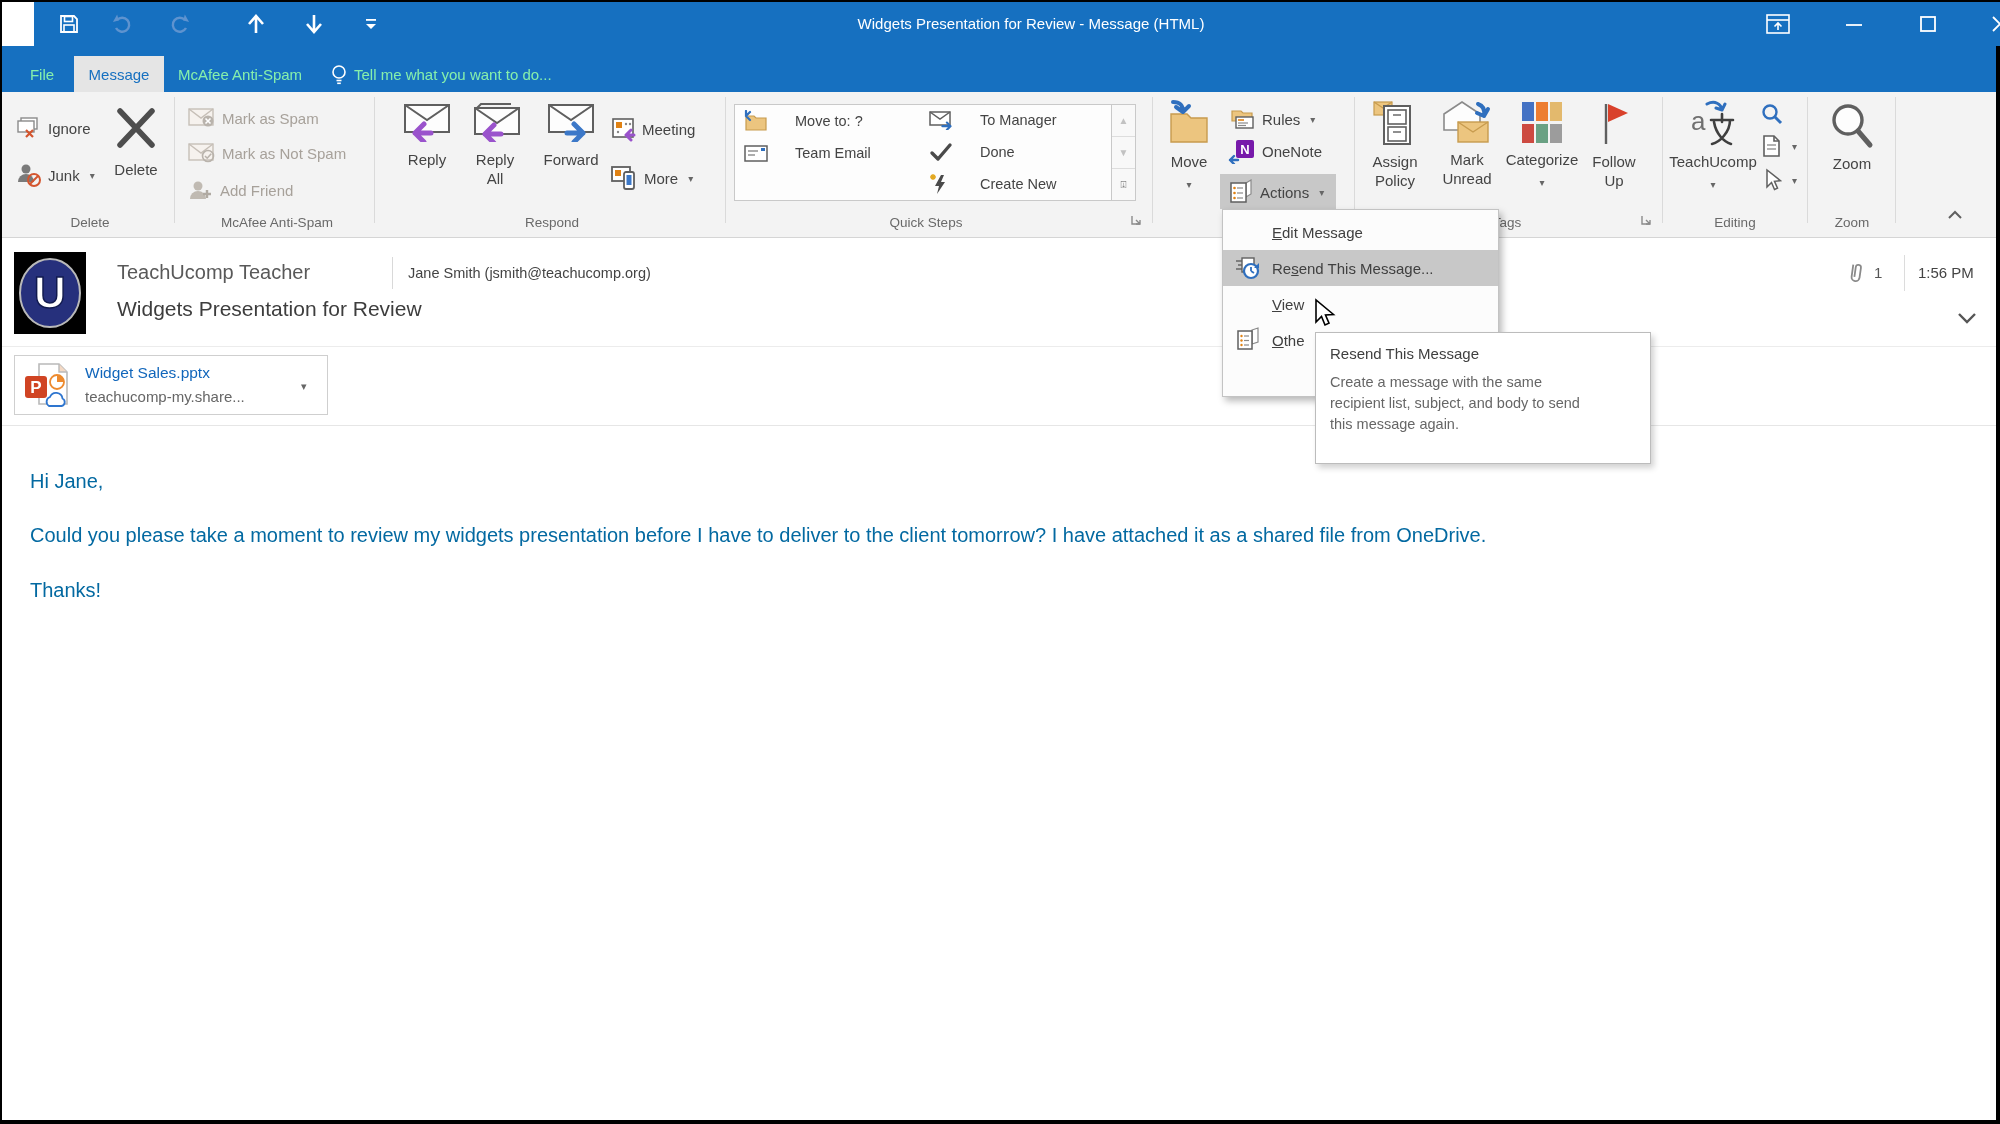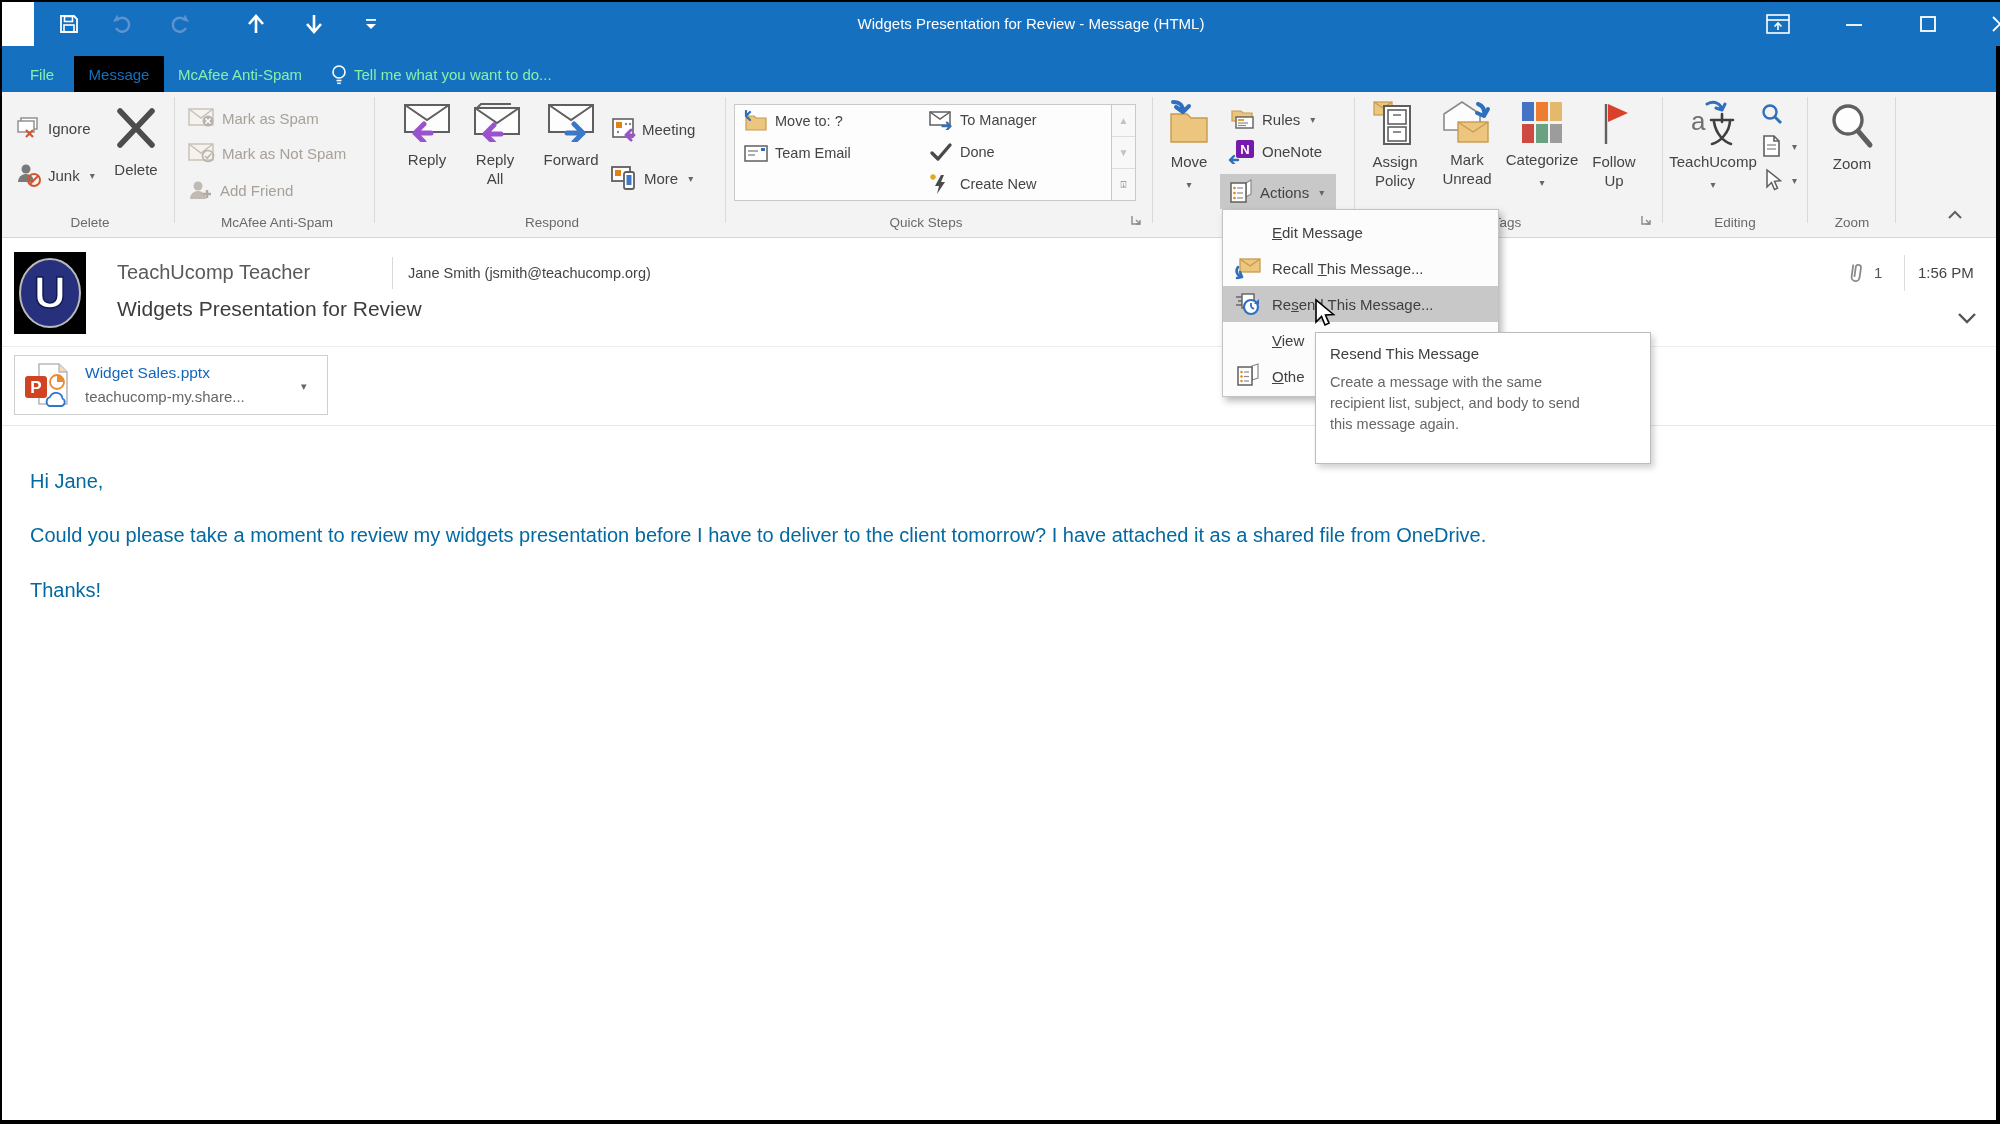--- a/index.html
+++ b/index.html
@@ -8,35 +8,35 @@
   #window{position:absolute;left:2px;top:2px;width:1994px;height:1118px;background:#fff;}
   .abs{position:absolute;}
   
   #titlebar{left:0;top:0;width:100%;height:44px;background:#1670c0;margin-left:32px;}
   #tabrow{left:0;top:44px;width:100%;height:46px;background:#1670c0;}
   .qat-btn{top:8px;width:34px;height:28px;display:flex;align-items:center;justify-content:center;}
   .title-text{color:#fff;font-size:15px;white-space:nowrap;}
   .winctl{top:6px;width:44px;height:32px;display:flex;align-items:center;justify-content:center;}
   
   .tab{top:10px;height:36px;display:flex;align-items:center;justify-content:center;color:#86efac;font-size:15px;}
-  .tab.active{background:#000000;color:#1670c0;}
+  .tab.active{background:#e5e5e5;color:#1670c0;}
   
   #ribbon{left:0;top:90px;width:100%;height:146px;background:#f3f3f3;border-bottom:1px solid #d5d5d5;}
   .gsep{top:5px;width:1px;height:126px;background:#dadada;}
   .group{top:0;height:146px;}
   .glabel{bottom:8px;left:0;right:0;text-align:center;color:#696969;font-size:13.5px;}
   .sbtn{display:flex;align-items:center;gap:6px;color:#444;font-size:15px;white-space:nowrap;}
   .sbtn.dis{color:#a7a19a;}
   .bigbtn{display:flex;flex-direction:column;align-items:center;color:#444;font-size:15px;text-align:center;line-height:19px;}
   .dd::after{content:"▾";font-size:10px;color:#666;margin-left:4px;}
   .ddb::after{content:"▾";font-size:10px;color:#666;}
   .hl{background:#c8c8c8;}
   
   #qsbox{background:#fdfdfd;border:1px solid #c9c9c9;}
-  .qsrow{display:flex;align-items:center;gap:6px;font-size:14.5px;color:#444;white-space:nowrap;height:32px;padding-left:8px;}
+  .qsrow{display:flex;align-items:center;gap:26px;font-size:14.5px;color:#444;white-space:nowrap;height:32px;padding-left:8px;}
   .qscroll{border:1px solid #c9c9c9;border-left:none;background:#f8f8f8;display:flex;flex-direction:column;}
   .qscroll div{flex:1;display:flex;align-items:center;justify-content:center;font-size:10px;color:#c2c2c2;border-bottom:1px solid #ddd;}
   .qscroll div:last-child{border-bottom:none;color:#555;}
   
   .launch{width:12px;height:12px;}
   
   #msgheader{left:0;top:237px;width:100%;height:108px;background:#fff;border-bottom:1px solid #ececec;}
   #attachbar{left:0;top:345px;width:100%;height:79px;background:#fff;border-bottom:1px solid #e6e6e6;}
   .attach-card{border:1px solid #cfcfcf;background:#fff;display:flex;align-items:center;}
   
@@ -500,30 +500,20 @@
   <div class="abs" style="left:0;top:424px;width:100%;height:694px;background:#fff">
     <div class="abs bodyp" style="top:44px">Hi Jane,</div>
     <div class="abs bodyp" style="top:98px">Could you please take a moment to review my widgets presentation before I have to deliver to the client tomorrow? I have attached it as a shared file from OneDrive.</div>
     <div class="abs bodyp" style="top:153px">Thanks!</div>
   </div>
 
   <div class="abs" id="actions-menu">
     <div class="mitem">
       <span class="mlabel"><span class="accel">E</span>dit Message</span>
     </div>
-    <div class="mitem">
-      <span class="mico">
-            <svg width="28" height="26" viewBox="0 0 28 26">
-              <rect x="6" y="4" width="20" height="13" fill="#ecc57f" stroke="#c79b4e" stroke-width="1.3"></rect>
-              <path d="M6 4 l10 7 10 -7" fill="none" stroke="#c79b4e" stroke-width="1.3"></path>
-              <path d="M4 12 c-3 4 -1 9 4 10 M8 22 l-5 1 M8 22 l-2 -5" fill="none" stroke="#2f6fbe" stroke-width="2.6" stroke-linecap="round"></path>
-            </svg>
-          </span>
-      <span class="mlabel">Recall <span class="accel">T</span>his Message...</span>
-    </div>
     <div class="mitem hl">
       <span class="mico">
             <svg width="28" height="26" viewBox="0 0 28 26">
               <line x1="2" y1="6" x2="8" y2="6" stroke="#5f5f5f" stroke-width="1.4"></line>
               <line x1="4" y1="10" x2="8" y2="10" stroke="#5f5f5f" stroke-width="1.4"></line>
               <line x1="2" y1="14" x2="8" y2="14" stroke="#5f5f5f" stroke-width="1.4"></line>
               <rect x="8" y="3" width="12" height="14" fill="#fff" stroke="#5f5f5f" stroke-width="1.4"></rect>
               <circle cx="17" cy="16" r="7" fill="#fff" stroke="#2f6fbe" stroke-width="2.2"></circle>
               <path d="M17 16 v-4 M17 16 l3 2" stroke="#2f6fbe" stroke-width="1.8"></path>
               <path d="M23 10 l2 -2 v5 h-5 z" fill="#2f6fbe"></path>

